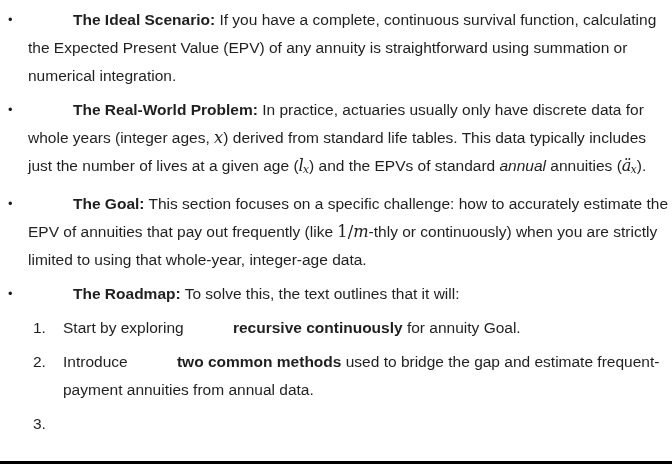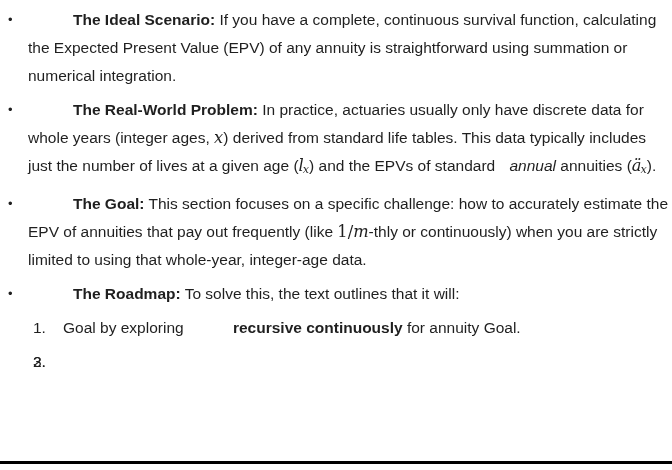--- a/index.html
+++ b/index.html
@@ -49,21 +49,21 @@
     padding-left: 35px;
     margin-bottom: 6px;
   }
   .number-marker {
     position: absolute;
     left: 5px;
     top: 0;
   }
   .seg-normal { }
   .seg-bold { font-weight: 700; margin-left: 45px; }
-  .seg-italic { font-style: italic; margin-left: 10px; }
+  .seg-italic { font-style: italic; }
   .seg-math {
     font-family: "DejaVu Serif", serif;
     font-style: italic;
     font-size: 1.05em;
   }
   .seg-math-upright {
     font-family: "DejaVu Serif", serif;
     font-size: 1.05em;
   }
   .seg-math-sub {
@@ -85,20 +85,20 @@
 </head>
 <body>
 
 <div class="page">
   <div class="content">
     <ul class="bullet-list">
         <li class="bullet-item"><span class="bullet-marker">•</span><span class="item-text"><span class="seg-bold">The Ideal Scenario:</span><span class="seg-normal"> If you have a complete, continuous survival function, calculating the Expected Present Value (EPV) of any annuity is straightforward using summation or numerical integration.</span></span></li>
         <li class="bullet-item"><span class="bullet-marker">•</span><span class="item-text"><span class="seg-bold">The Real-World Problem:</span><span class="seg-normal"> In practice, actuaries usually only have discrete data for whole years (integer ages, </span><span class="seg-math">x</span><span class="seg-normal">) derived from standard life tables. This data typically includes just the number of lives at a given age (</span><span class="seg-math">l</span><span class="seg-math-sub">x</span><span class="seg-normal">) and the EPVs of standard </span><span class="seg-italic">annual</span><span class="seg-normal"> annuities (</span><span class="seg-math">ä</span><span class="seg-math-sub">x</span><span class="seg-normal">).</span></span></li>
         <li class="bullet-item"><span class="bullet-marker">•</span><span class="item-text"><span class="seg-bold">The Goal:</span><span class="seg-normal"> This section focuses on a specific challenge: how to accurately estimate the EPV of annuities that pay out frequently (like </span><span class="seg-math-upright">1/</span><span class="seg-math">m</span><span class="seg-normal">-thly or continuously) when you are strictly limited to using that whole-year, integer-age data.</span></span></li>
         <li class="bullet-item"><span class="bullet-marker">•</span><span class="item-text"><span class="seg-bold">The Roadmap:</span><span class="seg-normal"> To solve this, the text outlines that it will:</span></span><ol class="numbered-list">
-            <li class="numbered-item"><span class="number-marker">1.</span><span class="item-text"><span class="seg-normal">Goal by exploring </span><span class="seg-bold">recursive continuously</span><span class="seg-normal"> for annuity Goal.</span></span></li>
-            <li class="numbered-item"><span class="number-marker">2.</span></li>
+            <li class="numbered-item"><span class="number-marker">1.</span><span class="item-text"><span class="seg-normal">Start by exploring </span><span class="seg-bold">recursive continuously</span><span class="seg-normal"> for annuity Goal.</span></span></li>
+            <li class="numbered-item"><span class="number-marker">2.</span><span class="item-text"><span class="seg-normal">Introduce </span><span class="seg-bold">two common methods</span><span class="seg-normal"> used to bridge the gap and estimate frequent-payment annuities from annual data.</span></span></li>
             <li class="numbered-item"><span class="number-marker">3.</span></li>
           </ol></li>
       </ul>
   </div>
   <div class="bottom-divider"></div>
 </div>
 
 </body></html>

